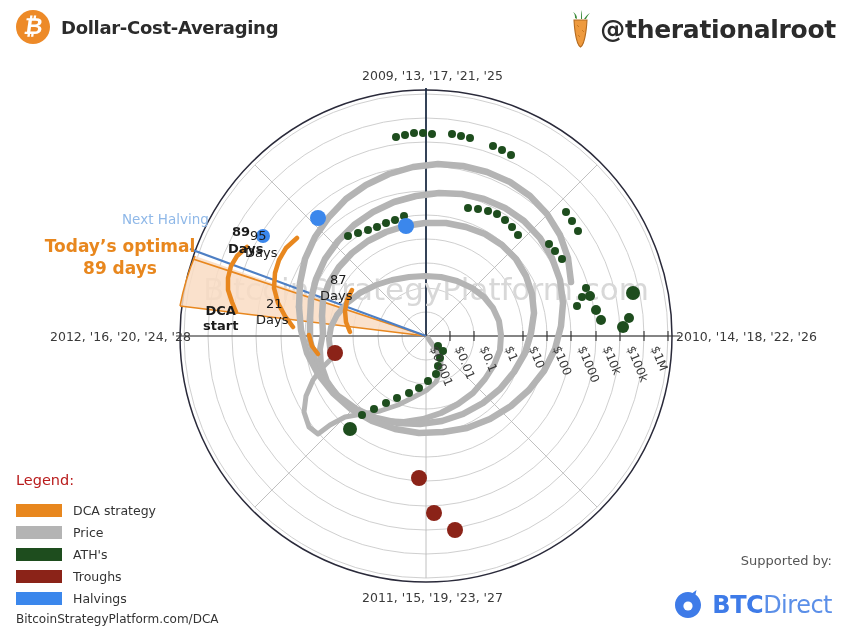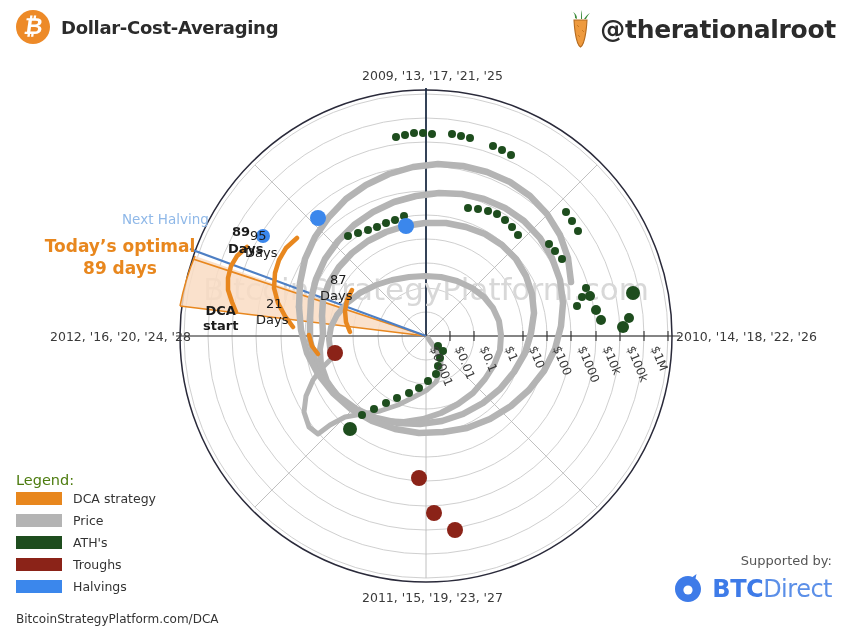--- a/index.html
+++ b/index.html
@@ -26,29 +26,29 @@
   .lbl{position:absolute;white-space:nowrap;}
   .ax-ang{font-size:12.5px;color:#3a3a3a;}
   .ax-rad{font-size:12px;color:#3a3a3a;}
   .note-b{font-size:13px;font-weight:bold;color:#1b1b1b;}
   .note-n{font-size:13px;color:#1b1b1b;}
   .next-halv{font-size:13.5px;color:#8FB8E8;}
   .today{font-size:17px;color:#E8871E;font-weight:bold;line-height:1.28;text-align:center;}
 
   
   .legend{position:absolute;left:16px;top:472px;width:250px;}
-  .legend-title{font-size:14.5px;color:#4d7c0f;margin-bottom:0;}
+  .legend-title{font-size:14.5px;color:#b91c1c;margin-bottom:12px;}
   .legend-row{display:flex;align-items:center;height:20px;margin-bottom:2px;}
   .sw{width:46px;height:13px;margin-right:11px;flex:none;}
   .legend-lab{font-size:12.5px;color:#333;}
   .site{position:absolute;left:16px;top:612px;font-size:12px;color:#333;}
 
   
   .sup{position:absolute;right:18px;top:553px;text-align:right;}
-  .sup-t{font-size:13px;color:#555;margin-bottom:4px;}
+  .sup-t{font-size:13px;color:#555;margin-bottom:20px;}
   .sup-logo{display:flex;align-items:center;justify-content:flex-end;gap:7px;}
   .sup-name{font-size:24px;font-weight:bold;color:#3E7BE8;letter-spacing:-.5px;}
   .sup-name i{font-style:normal;font-weight:normal;color:#5B8FE8;}
 </style>
 </head>
 <body>
 
 <div id="root">
 
   <div class="hdr">

